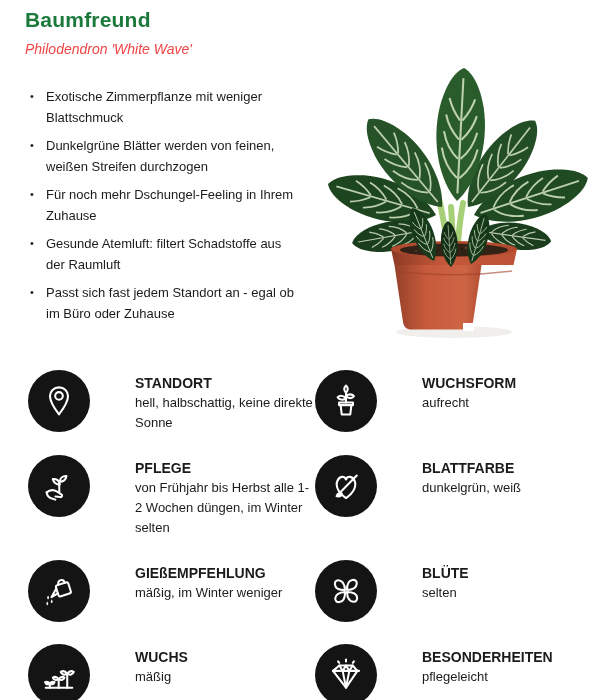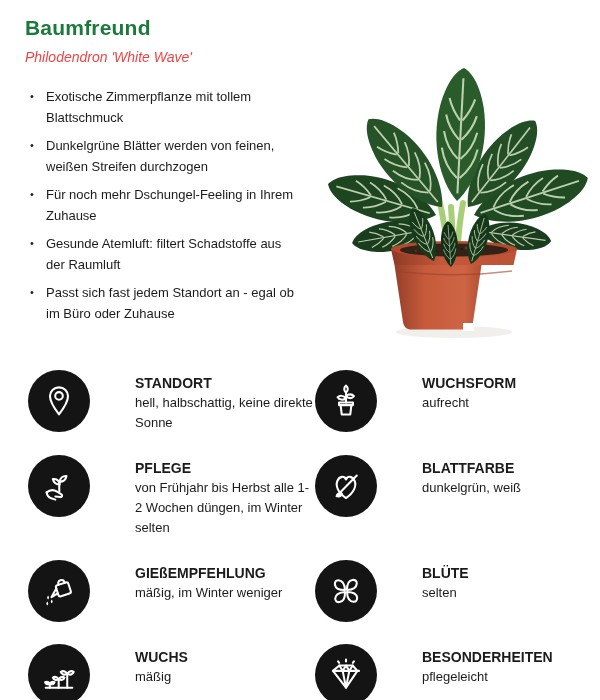--- a/index.html
+++ b/index.html
@@ -1,21 +1,21 @@
 <!DOCTYPE html>
 <html><head>
 <meta charset="utf-8">
 <style>
   html,body { margin:0; padding:0; }
   body {
     width:600px; height:700px; position:relative; overflow:hidden;
     background:#ffffff; color:#1b1b1b;
     font-family:"Liberation Sans","DejaVu Sans",sans-serif;
   }
-  .header { position:absolute; left:25px; top:16px; }
+  .header { position:absolute; left:25px; top:8px; }
   .page-title { font-size:21px; font-weight:700; color:#1b7a3b; margin:0; letter-spacing:.2px; }
   .subtitle { font-style:italic; font-size:14px; color:#ef4444; margin:9px 0 0 0; }
 
   ul.bullets {
     position:absolute; left:27px; top:86px; width:272px;
     margin:0; padding:0; list-style:none;
     font-size:13px; line-height:21px;
   }
   ul.bullets li { position:relative; padding-left:19px; margin-bottom:7px; }
   ul.bullets li::before { content:"•"; position:absolute; left:3px; top:0; font-size:11px; }
@@ -42,21 +42,21 @@
 </style>
 </head>
 <body>
 
 <div class="header">
   <h1 class="page-title">Baumfreund</h1>
   <p class="subtitle">Philodendron 'White Wave'</p>
 </div>
 
 <ul class="bullets">
-  <li>Exotische Zimmerpflanze mit tollem Blattschmuck</li>
+  <li>Exotische Zimmerpflanze mit weniger Blattschmuck</li>
   <li>Dunkelgrüne Blätter werden von feinen, weißen Streifen durchzogen</li>
   <li>Für noch mehr Dschungel-Feeling in Ihrem Zuhause</li>
   <li>Gesunde Atemluft: filtert Schadstoffe aus der Raumluft</li>
   <li>Passt sich fast jedem Standort an - egal ob im Büro oder Zuhause</li>
 </ul>
 
 <div class="photo">
   <svg viewBox="0 0 276 330" aria-hidden="true">
     <defs>
       <linearGradient id="potG" x1="0" y1="0" x2="1" y2="0">

